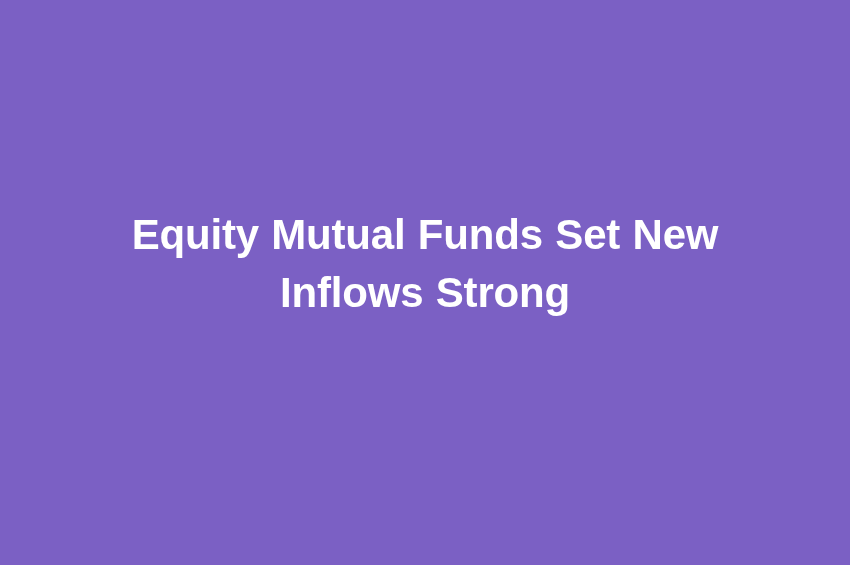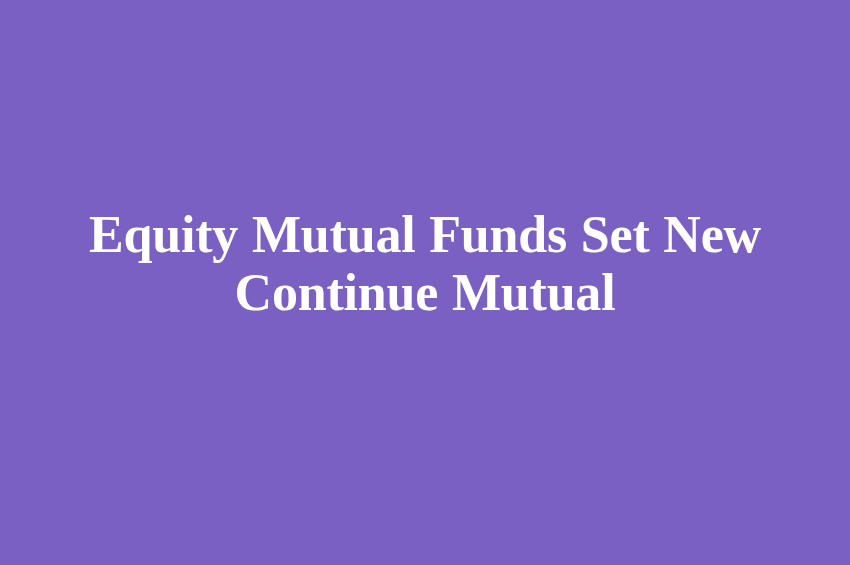--- a/index.html
+++ b/index.html
@@ -28,35 +28,35 @@
 
   .headline-block {
     width: 700px;
     margin-top: -38px;
     text-align: center;
   }
 
   .headline-line {
     display: block;
     color: #ffffff;
-    font-family: Liberation Serif, serif;
+    font-family: Liberation Sans, sans-serif;
     font-weight: 700;
-    font-size: 52px;
+    font-size: 42px;
     line-height: 58px;
     letter-spacing: -0.2px;
     word-spacing: 1px;
     white-space: nowrap;
   }
 </style>
 </head>
 <body>
 
 <div class="headline-card">
 
   <div class="headline-block">
 
     <span class="headline-line">Equity Mutual Funds Set New</span>
 
 
-    <span class="headline-line">Continue Mutual</span>
+    <span class="headline-line">Inflows Strong</span>
 
   </div>
 </div>
 
 </body></html>

